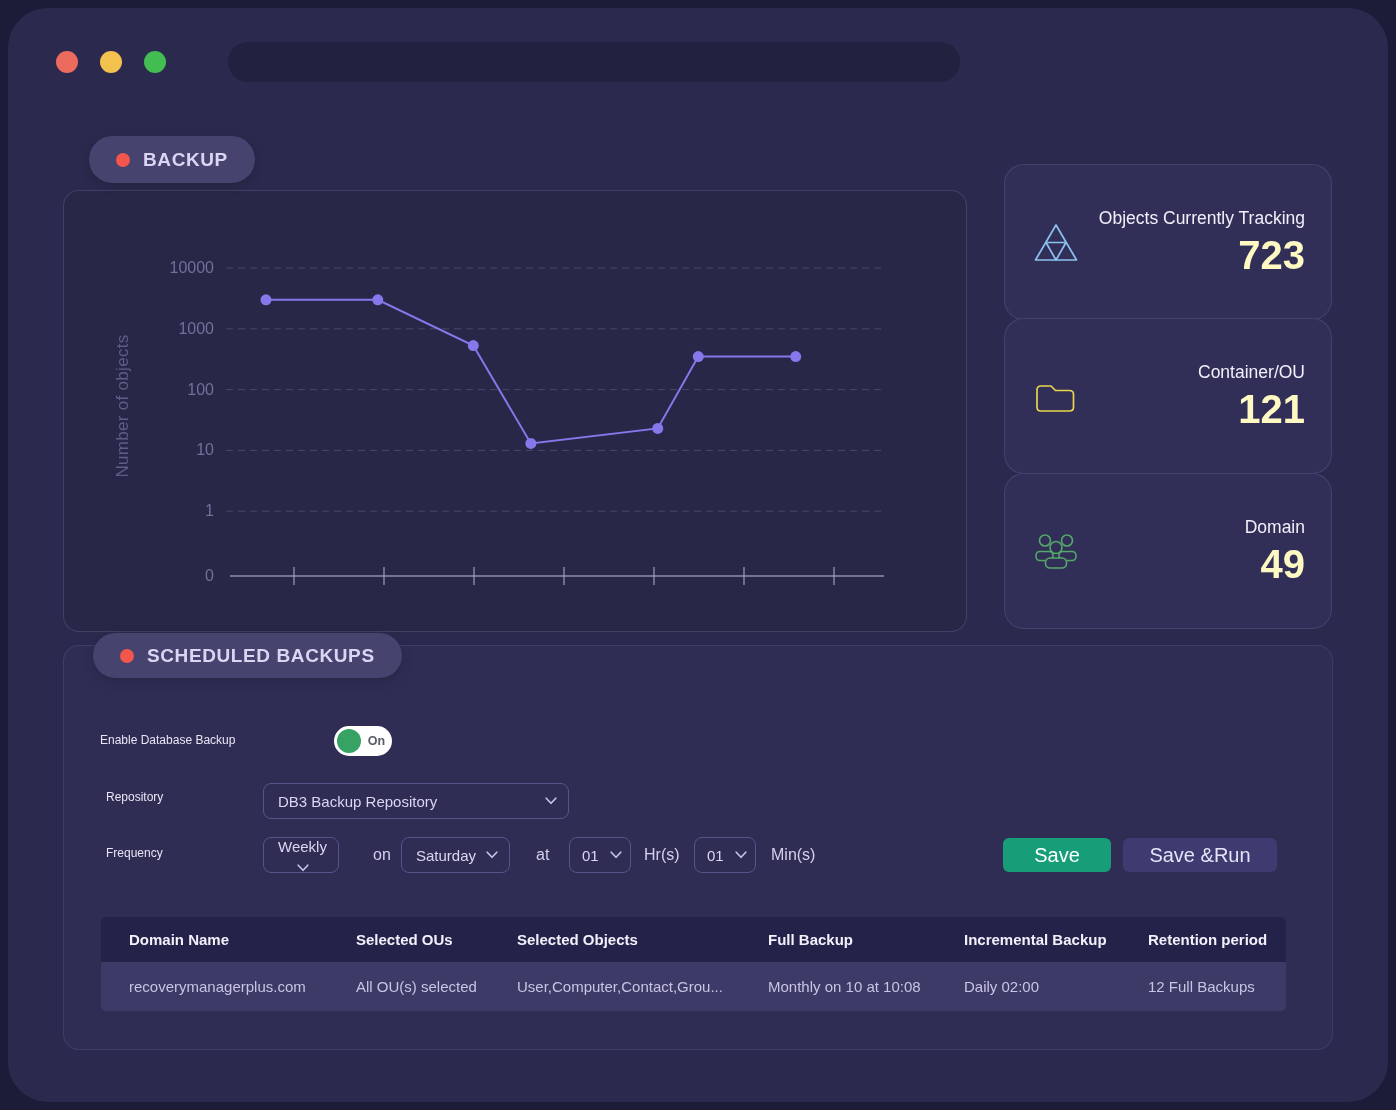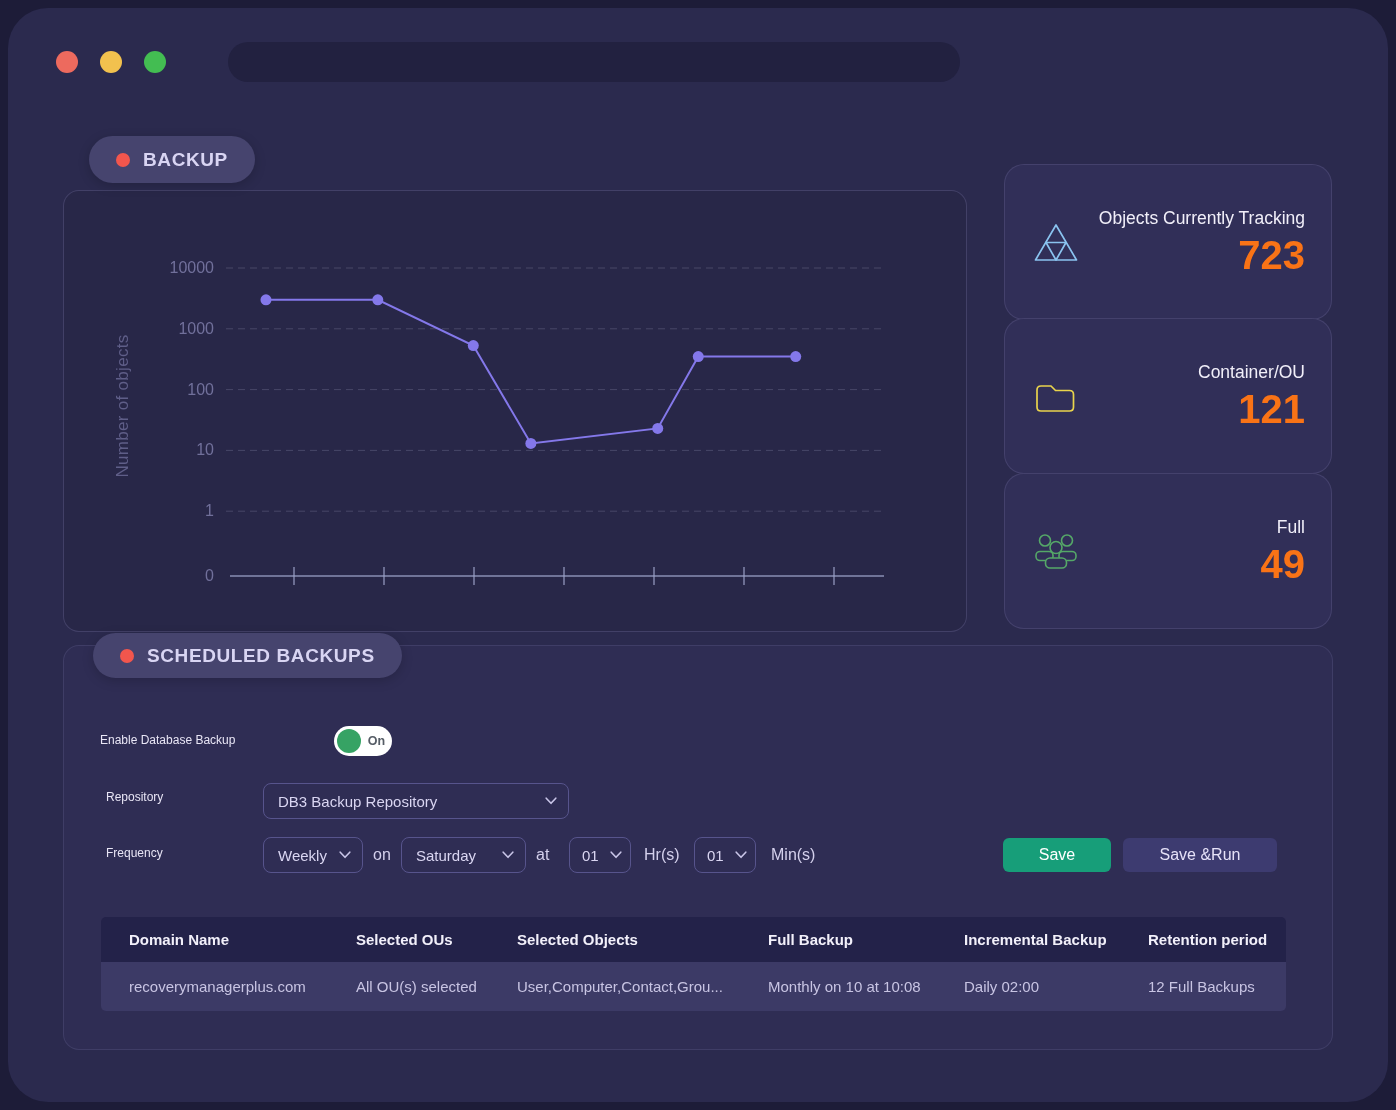--- a/index.html
+++ b/index.html
@@ -47,21 +47,21 @@
   
   .stat-card {
     position:absolute; left:996px; width:328px; height:156px;
     background:#312F58; border:1px solid rgba(165,160,220,.16); border-radius:20px;
     display:flex; align-items:center; justify-content:space-between;
     padding:0 26px 0 28px;
   }
   .stat-card.c1 { top:156px; } .stat-card.c2 { top:310px; } .stat-card.c3 { top:465px; }
   .stat-text { text-align:right; }
   .stat-label { color:#F1EFF9; font-size:17.5px; margin-bottom:5px; }
-  .stat-value { color:#f97316; font-size:40px; font-weight:700; line-height:1.05; }
+  .stat-value { color:#fef9c3; font-size:40px; font-weight:700; line-height:1.05; }
   
   .sched-panel {
     position:absolute; left:55px; top:637px; width:1270px; height:405px;
     background:#2F2D54; border:1px solid rgba(160,160,215,.14); border-radius:16px;
   }
   .form-label { position:absolute; color:#E8E5F5; font-size:12px; }
   .inline-word { position:absolute; color:#D4D0EC; font-size:16px; top:200px; }
   
   .toggle {
     position:absolute; left:270px; top:80px; width:58px; height:30px;
@@ -70,28 +70,28 @@
   .toggle .knob { width:24px; height:24px; border-radius:50%; background:#36A364; margin-left:3px; }
   .toggle .state { flex:1; text-align:center; color:#565D66; font-size:12.5px; font-weight:700; }
   
   .select {
     position:absolute; height:36px; border:1px solid #57548C; border-radius:8px;
     display:flex; align-items:center; justify-content:space-between;
     padding:0 11px 0 14px; color:#DAD6F2; font-size:15px; cursor:pointer; gap:8px;
     background:transparent; white-space:nowrap;
   }
   .sel-repo { left:199px; top:137px; width:306px; }
-  .sel-freq { left:199px; top:191px; width:100px; }
-  .sel-day  { left:337px; top:191px; width:125px; }
+  .sel-freq { left:199px; top:191px; width:76px;flex-direction:column; }
+  .sel-day  { left:337px; top:191px; width:109px; }
   .sel-hr   { left:505px; top:191px; width:62px; padding:0 8px 0 12px; }
   .sel-min  { left:630px; top:191px; width:62px; padding:0 8px 0 12px; }
   
   .btn {
     position:absolute; top:192px; height:34px; border:none; border-radius:6px;
-    font-family:inherit; font-size:16px; cursor:pointer;
+    font-family:inherit; font-size:20px; cursor:pointer;
     display:flex; align-items:center; justify-content:center;
   }
   .btn-save { left:939px; width:108px; background:#179E79; color:#FFFFFF; }
   .btn-saverun { left:1059px; width:154px; background:#3D3B70; color:#E6E2F8; }
   
   .table { position:absolute; left:37px; top:271px; width:1185px; }
   .trow-grid {
     display:grid; grid-template-columns:227px 161px 251px 196px 184px 1fr;
     padding-left:28px; align-items:center;
   }
@@ -185,21 +185,21 @@
       <g fill="none" stroke-width="1.6" stroke-linejoin="round" stroke-linecap="round" stroke="#55A868">
         <circle cx="12" cy="10.5" r="5.5"></circle>
         <rect x="3" y="21.5" width="17" height="9" rx="4"></rect>
         <circle cx="34" cy="10.5" r="5.5"></circle>
         <rect x="26" y="21.5" width="17" height="9" rx="4"></rect>
         <circle cx="23" cy="17.5" r="6" fill="#312F58"></circle>
         <rect x="12.5" y="28" width="21" height="10" rx="4.5" fill="#312F58"></rect>
       </g>
     </svg>
     <div class="stat-text">
-      <div class="stat-label">Full</div>
+      <div class="stat-label">Domain</div>
       <div class="stat-value">49</div>
     </div>
   </div>
 
   <div class="pill pill-sched">
     <span class="dot"></span>
     <span>SCHEDULED BACKUPS</span>
   </div>
 
   <div class="sched-panel">

